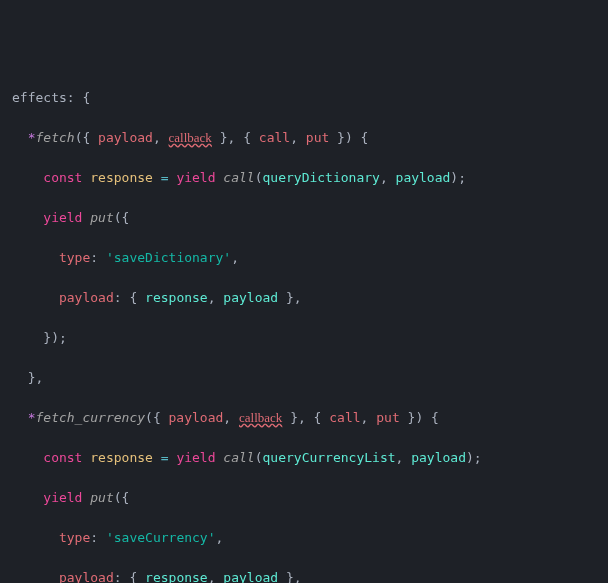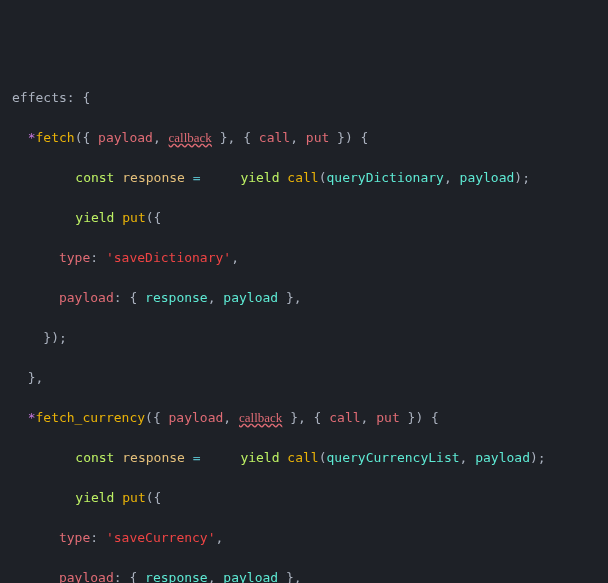--- a/index.html
+++ b/index.html
@@ -12,24 +12,24 @@
     line-height: 20px;
     white-space: pre;
     width: 608px;
     box-sizing: border-box;
   }
   .line { display: block; }
   .c-key   { color: #abb2bf; }
   .c-prop  { color: #e06c75; }    
   .c-star  { color: #c678dd; }    
   .c-punc  { color: #abb2bf; }
-  .c-kw    { color: #bef264; margin-left: 32px; }    
+  .c-kw    { color: #ec4899; }    
   .c-var   { color: #e5c07b; }    
-  .c-fn    { color: #eab308; }    
-  .c-str   { color: #ef4444; }
+  .c-fn    { color: #a3a3a3; font-style: italic; }    
+  .c-str   { color: #14b8a6; }
   .c-ident { color: #5eead4; }    
   .c-op    { color: #56b6c2; }
   .wavy    { text-decoration: underline wavy #e06c75; text-decoration-skip-ink: none; font-family: Liberation Serif, serif; }
 </style>
 </head>
 <body>
 
 
 
 <div class="line"><span class="c-key">effects</span><span class="c-punc">: {</span></div>

